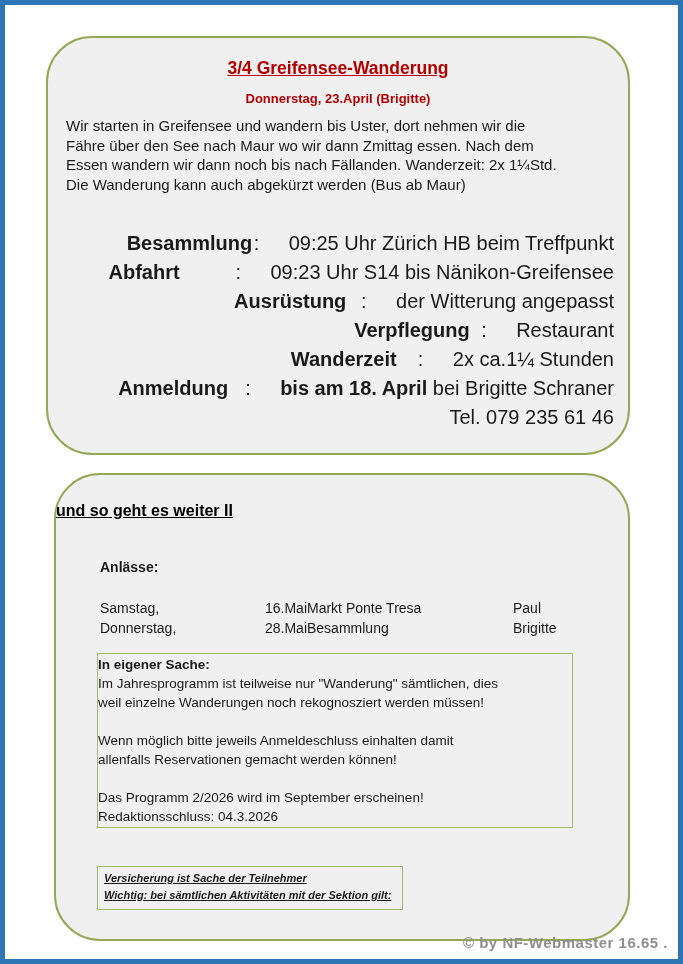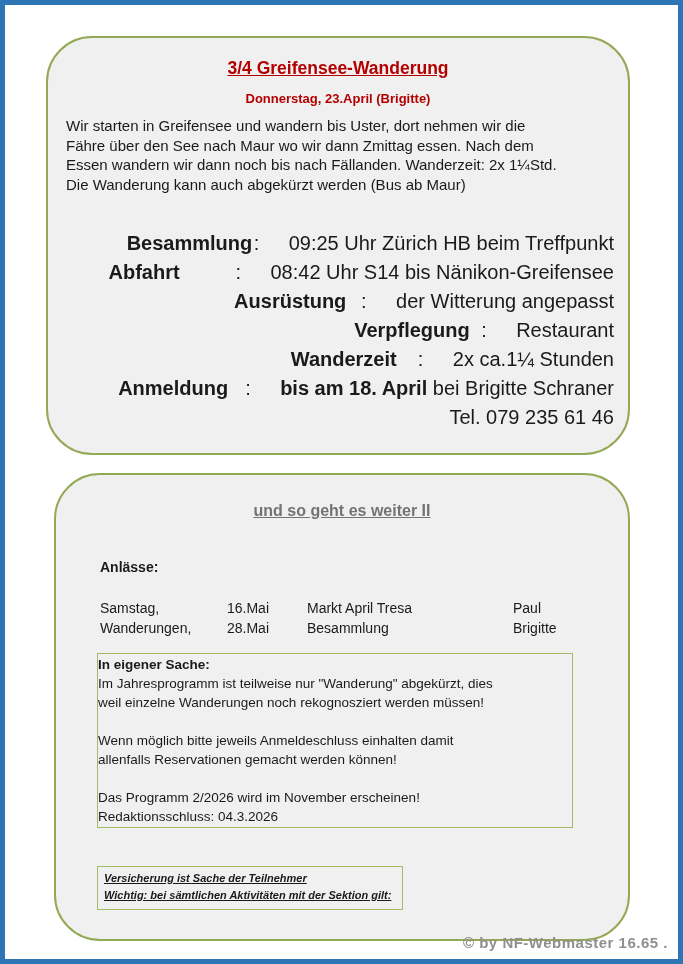--- a/index.html
+++ b/index.html
@@ -37,31 +37,31 @@
     font-size:15px; line-height:19.5px;
   }
   .c1-details { position:absolute; top:191px; left:18px; width:548px; }
   .drow { display:flex; line-height:29px; font-size:20px;justify-content:flex-end; }
   .dlabel { width:127px; font-weight:bold; }
   .dsep   { width:35px; }
   .dvb    { font-weight:bold; }
 
   .c2-title {
     position:absolute; top:27px; left:0; width:100%;
-    text-align:center; color:#737373;
+    text-align:left; color:#000000;
     font-size:16px; font-weight:bold; text-decoration:underline;
   }
   .c2-heading {
     position:absolute; top:84px; left:44px;
     font-size:14px; font-weight:bold;
   }
   .c2-events { position:absolute; top:123px; left:44px; width:520px; font-size:14px; line-height:20px; }
   .erow { display:flex; }
   .eday  { width:127px; }
-  .edate { width:80px; }
+  .edate { width:80px;text-align:right; }
   .ewhat { width:206px; }
   .ewho  { flex:1; }
 
   .notice {
     position:absolute; top:178px; left:41px; width:476px; height:175px;
     border:1px solid #a2bb66;
     padding:1px 0;
     font-size:13.5px; line-height:19px;
   }
   .notice-heading { font-weight:bold; }
@@ -100,21 +100,21 @@
 
     <div class="c1-details">
       <div class="drow">
         <span class="dlabel">Besammlung</span>
         <span class="dsep">:</span>
         <span class="dvalue">09:25 Uhr Zürich HB beim Treffpunkt</span>
       </div>
       <div class="drow">
         <span class="dlabel">Abfahrt</span>
         <span class="dsep">:</span>
-        <span class="dvalue">08:42 Uhr S14 bis Nänikon-Greifensee</span>
+        <span class="dvalue">09:23 Uhr S14 bis Nänikon-Greifensee</span>
       </div>
       <div class="drow">
         <span class="dlabel">Ausrüstung</span>
         <span class="dsep">:</span>
         <span class="dvalue">der Witterung angepasst</span>
       </div>
       <div class="drow">
         <span class="dlabel">Verpflegung</span>
         <span class="dsep">:</span>
         <span class="dvalue">Restaurant</span>
@@ -138,40 +138,40 @@
   </section>
 
   <section class="card" id="card2">
     <h2 class="c2-title">und so geht es weiter II</h2>
     <div class="c2-heading">Anlässe:</div>
 
     <div class="c2-events">
       <div class="erow">
         <span class="eday">Samstag,</span>
         <span class="edate">16.Mai</span>
-        <span class="ewhat">Markt April Tresa</span>
+        <span class="ewhat">Markt Ponte Tresa</span>
         <span class="ewho">Paul</span>
       </div>
       <div class="erow">
-        <span class="eday">Wanderungen,</span>
+        <span class="eday">Donnerstag,</span>
         <span class="edate">28.Mai</span>
         <span class="ewhat">Besammlung</span>
         <span class="ewho">Brigitte</span>
       </div>
     </div>
 
     <div class="notice">
       <div class="notice-heading">In eigener Sache:</div>
-      <div class="nline">Im Jahresprogramm ist teilweise nur "Wanderung" abgekürzt, dies</div>
+      <div class="nline">Im Jahresprogramm ist teilweise nur "Wanderung" sämtlichen, dies</div>
       <div class="nline">weil einzelne Wanderungen noch rekognosziert werden müssen!</div>
       <div class="nline"></div>
       <div class="nline">Wenn möglich bitte jeweils Anmeldeschluss einhalten damit</div>
       <div class="nline">allenfalls Reservationen gemacht werden können!</div>
       <div class="nline"></div>
-      <div class="nline">Das Programm 2/2026 wird im November erscheinen!</div>
+      <div class="nline">Das Programm 2/2026 wird im September erscheinen!</div>
       <div class="nline">Redaktionsschluss: 04.3.2026</div>
     </div>
 
     <div class="wichtig">
       <div class="wline">Versicherung ist Sache der Teilnehmer</div>
       <div class="wline">Wichtig: bei sämtlichen Aktivitäten mit der Sektion gilt:</div>
     </div>
   </section>
 
   <div class="footer">© by NF-Webmaster 16.65 .</div>

